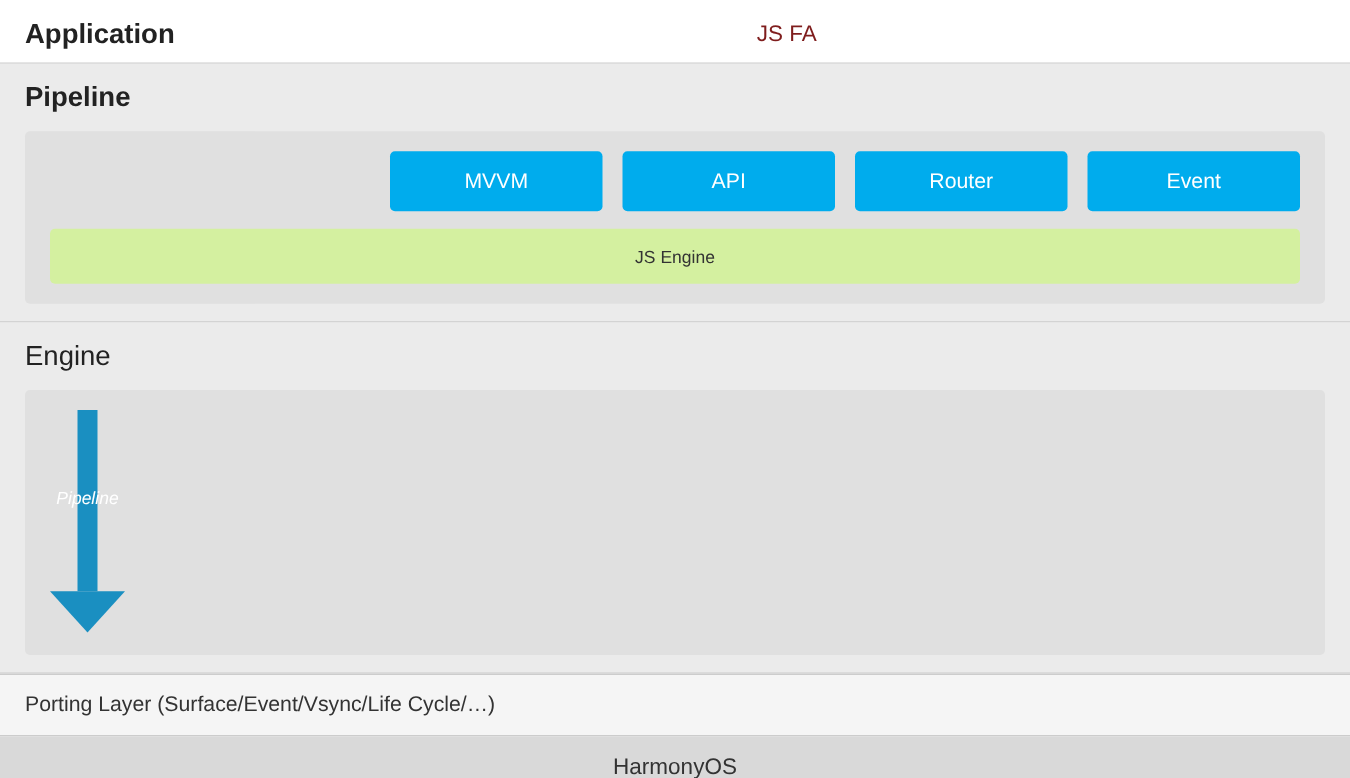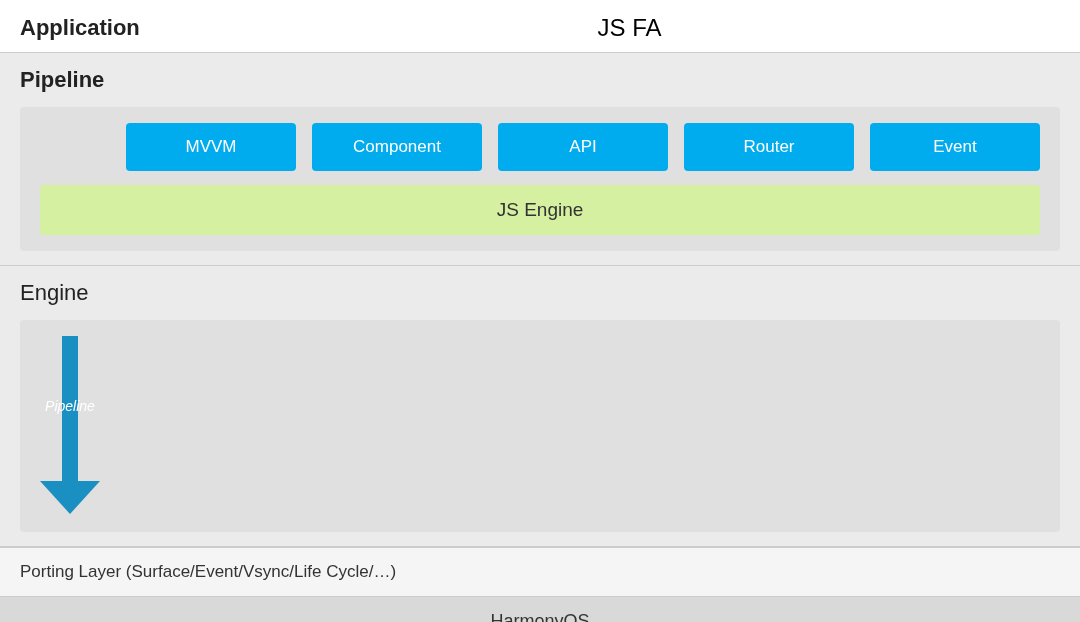--- a/index.html
+++ b/index.html
@@ -34,22 +34,22 @@
       color: #222;
       min-width: 160px;
     }
     .section-content-center {
       flex: 1;
       display: flex;
       justify-content: center;
       align-items: center;
     }
     .app-title {
-      font-size: 24px;
-      color: #000000;
+      font-size: 18px;
+      color: #7f1d1d;
     }
 
     
     .section-framework {
       background: #ebebeb;
       padding: 14px 20px 14px 20px;
       border-bottom: 1px solid #ccc;
     }
     .framework-header {
       font-size: 22px;
@@ -75,21 +75,21 @@
       font-size: 17px;
       padding: 14px 0;
       border-radius: 4px;
       text-align: center;
       flex: 1;
       max-width: 170px;
     }
     .js-engine-box {
       background: #d4f0a0;
       color: #333;
-      font-size: 19px;
+      font-size: 14px;
       padding: 14px 0;
       border-radius: 4px;
       text-align: center;
       width: 100%;
     }
 
     
     .section-engine {
       background: #ebebeb;
       padding: 14px 20px 14px 20px;
@@ -168,21 +168,20 @@
     <div class="section-content-center">
       <span class="app-title">JS FA</span>
     </div>
   </div>
 
   <div class="section-framework">
     <div class="framework-header">Pipeline</div>
     <div class="framework-inner">
       <div class="framework-row">
         <div class="fw-box">MVVM</div>
-        <div class="fw-box">Component</div>
         <div class="fw-box">API</div>
         <div class="fw-box">Router</div>
         <div class="fw-box">Event</div>
       </div>
       <div class="js-engine-box">JS Engine</div>
     </div>
   </div>
 
   <div class="section-engine">
     <div class="engine-header">Engine</div>

